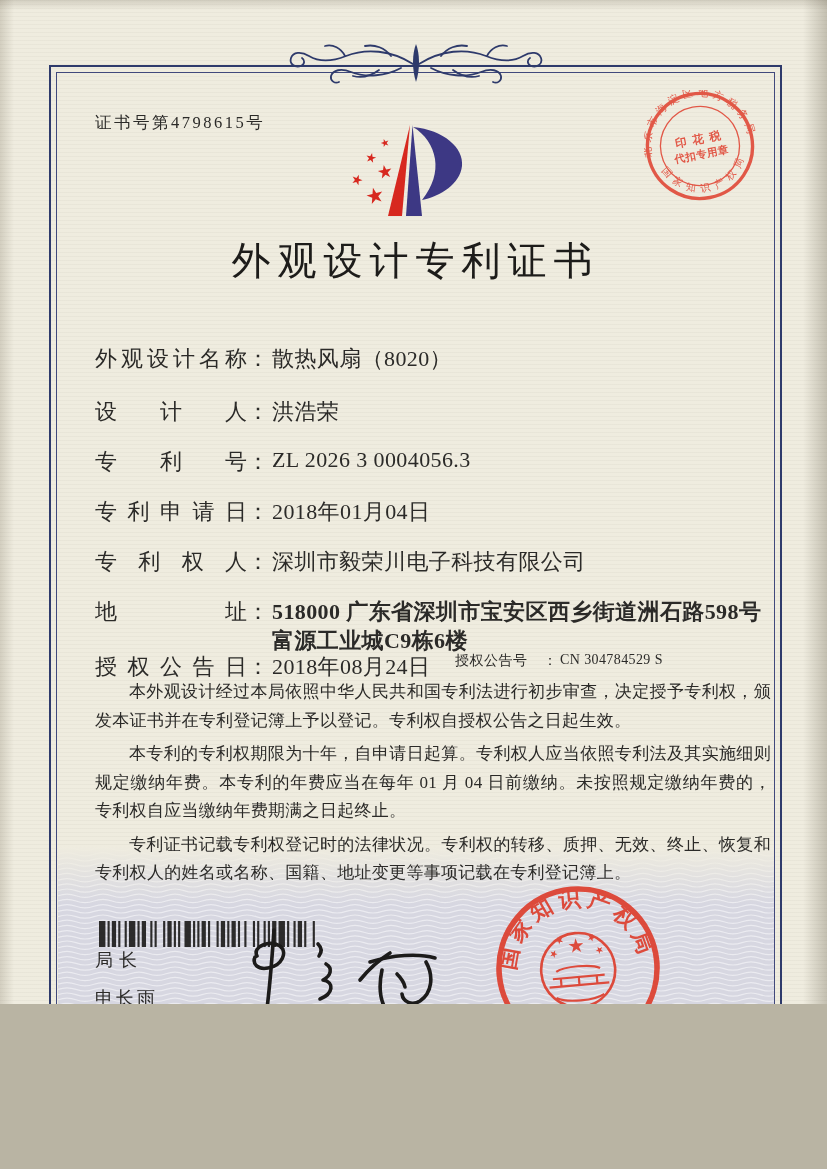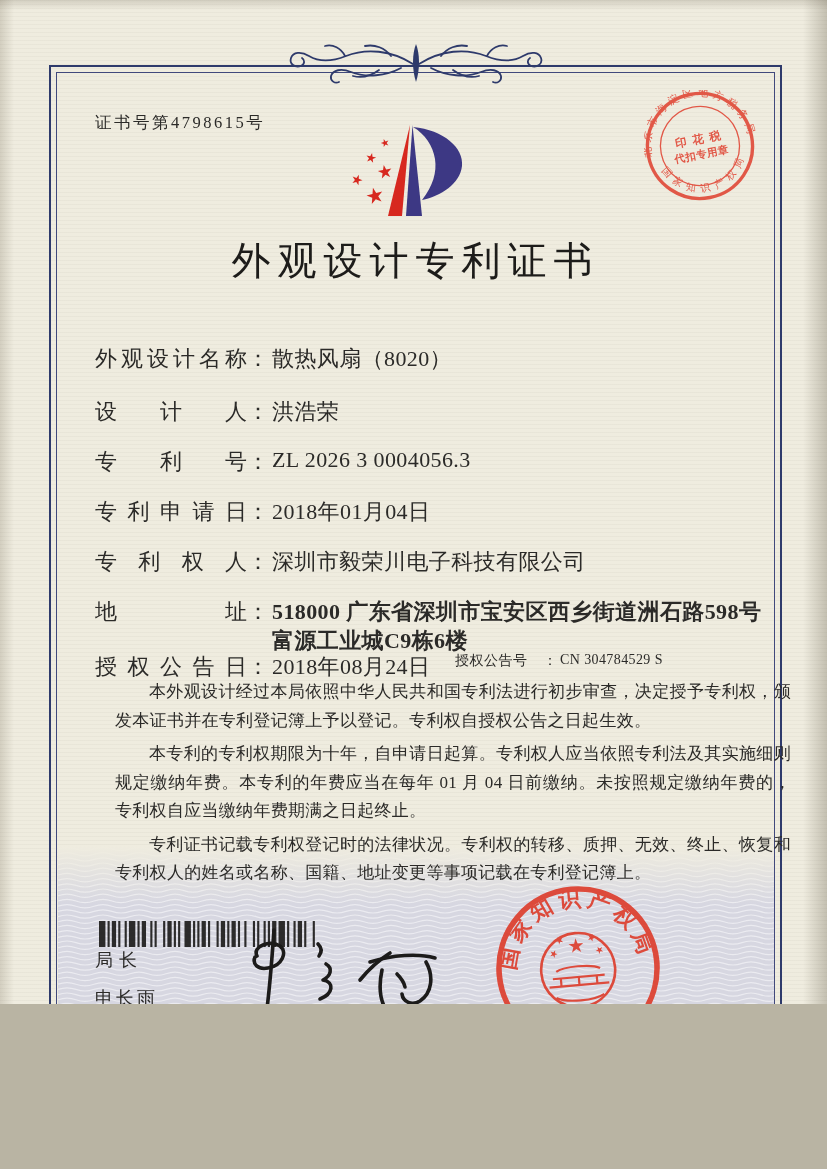--- a/index.html
+++ b/index.html
@@ -25,21 +25,21 @@
   .logo{left:344px;top:122px;z-index:5;}
   .title{left:57px;top:234px;width:717px;text-align:center;font-size:39px;font-weight:400;
     letter-spacing:7px;color:#1d1c1a;z-index:5;}
   .frow{left:95px;height:30px;font-size:22px;z-index:5;white-space:nowrap;}
   .f-label{display:inline-block;width:152px;text-align:justify;text-align-last:justify;vertical-align:top;}
   .f-colon{display:inline-block;margin:0 3px 0 0;vertical-align:top;}
   .f-value{display:inline-block;vertical-align:top;letter-spacing:.4px;}
   .f-value-wrap{white-space:normal;width:506px;line-height:29px;font-weight:bold;}
   .grant-right{left:455px;top:652px;font-size:14px;z-index:5;white-space:nowrap;}
   .g-label{display:inline-block;width:88px;letter-spacing:.5px;}
-  .paras{left:95px;top:678px;width:676px;z-index:5;margin-left:20px;}
+  .paras{left:95px;top:678px;width:676px;z-index:5;}
   .paras p{margin:0 0 5px;text-indent:2em;font-size:17px;line-height:28.5px;
     text-align:justify;letter-spacing:.3px;}
   #barcode{left:99px;top:921px;z-index:5;}
   .signer-title{left:95px;top:948px;font-size:18px;letter-spacing:6px;z-index:5;}
   .signer-name{left:95px;top:986px;font-size:18px;letter-spacing:3px;z-index:5;}
   .signature{left:222px;top:918px;z-index:5;}
   .seal{left:492px;top:882px;z-index:6;opacity:.9;}
   .seal-date{left:488px;top:1019px;width:180px;text-align:center;font-size:16.5px;
     letter-spacing:1.5px;color:#232222;z-index:7;}
   .tax-stamp{left:644px;top:90px;z-index:6;opacity:.88;}

